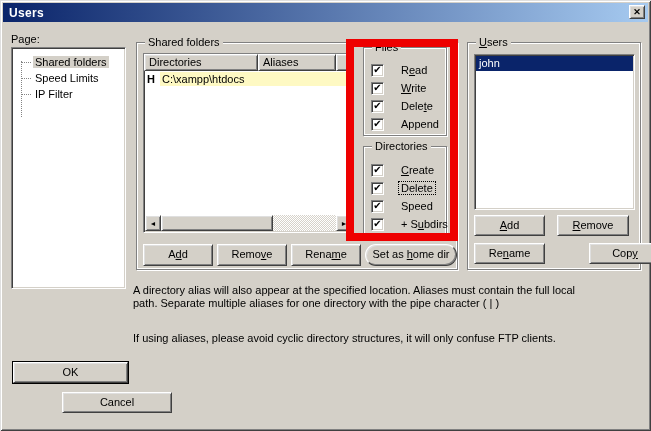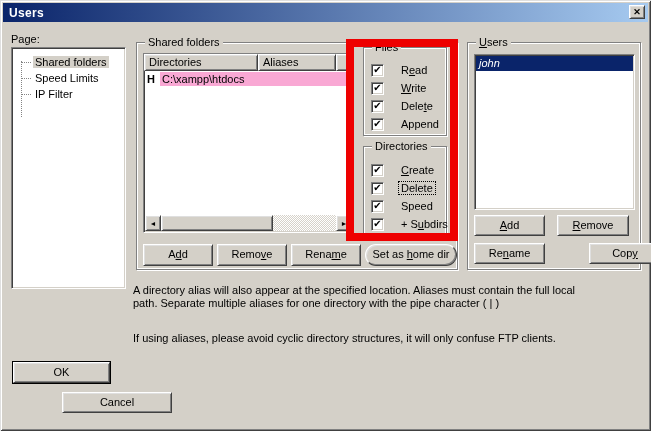--- a/index.html
+++ b/index.html
@@ -61,21 +61,21 @@
   .cb { width:13px; height:13px; flex:none; display:flex; align-items:center; justify-content:center;
         background:#fff; border:1px solid; border-color:#808080 #fff #fff #808080;
         box-shadow: inset 1px 1px 0 #404040, inset -1px -1px 0 #d4d0c8; }
   .cb .check { font-size:10px; line-height:1; margin:-1px 0 0 0; }
   .opt-label { margin-left:15px; padding:0 2px; white-space:nowrap; }
   .opt-label.focused { outline:1px dotted #000; }
   
   .btn { position:absolute; height:22px; text-align:center; line-height:19px; cursor:default; white-space:nowrap; }
   .btn.default { box-shadow: 0 0 0 1px #000, inset 1px 1px 0 #dfdfdf, inset -1px -1px 0 #808080; }
   
-  .users-list { position:absolute; left:474px; top:54px; width:161px; height:156px;font-style:italic; }
+  .users-list { position:absolute; left:474px; top:54px; width:161px; height:156px; }
   .user-row { height:15px; line-height:15px; margin:1px; padding-left:3px; }
   .user-row.selected { background:#0a246a; color:#fff; }
   
   .help { position:absolute; left:133px; top:284px; width:512px; line-height:13px; }
   .help .para2 { margin-top:22px; }
   
   .red-rect { position:absolute; left:346px; top:39px; width:112px; height:202px;
               border:8px solid #ee0000; z-index:10; pointer-events:none; }
   u { text-decoration:underline; }
 </style>
@@ -104,21 +104,21 @@
   </div>
 
   <div class="listview sunken">
     <div class="lv-header">
       <div class="hdr-cell raised" style="width:114px;"><span>Directories</span></div>
       <div class="hdr-cell raised" style="width:78px;"><span>Aliases</span></div>
       <div class="hdr-cell raised" style="flex:1;"></div>
     </div>
     <div class="lv-row">
       <span class="row-flag">H</span>
-      <span class="row-path" style="background: #f9a8d4;">C:\xampp\htdocs</span>
+      <span class="row-path" style="background: #fef9c3;">C:\xampp\htdocs</span>
     </div>
     <div class="hscroll">
       <div class="sb-btn raised">
           <span>◄</span>
         </div>
       <div class="sb-thumb raised"></div>
       <div class="sb-track"></div>
       <div class="sb-btn raised">
           <span>►</span>
         </div>
@@ -196,18 +196,18 @@
   <div class="btn raised" style="left:557px; top:215px; width:72px; height:21px; line-height:18px;"><span><u>R</u>emove</span></div>
   <div class="btn raised" style="left:474px; top:243px; width:71px; height:21px; line-height:18px;"><span>Re<u>n</u>ame</span></div>
   <div class="btn raised" style="left:589px; top:243px; width:72px; height:21px; line-height:18px;"><span>Cop<u>y</u></span></div>
 
   <div class="help">
     <div>A directory alias will also appear at the specified location. Aliases must contain the full local</div>
     <div>path. Separate multiple aliases for one directory with the pipe character ( | )</div>
     <div class="para2">If using aliases, please avoid cyclic directory structures, it will only confuse FTP clients.</div>
   </div>
 
-  <div class="btn raised default" style="left:13px; top:362px; width:97px; height:21px;"><span>OK</span></div>
+  <div class="btn raised default" style="left:13px; top:362px; width:115px; height:21px;"><span>OK</span></div>
   <div class="btn raised" style="left:14px; top:392px; width:110px; height:21px;margin-left:48px;"><span>Cancel</span></div>
 
   <div class="red-rect" style="border-color: rgb(238, 0, 0);"></div>
 
 </div>
 
 </body></html>

